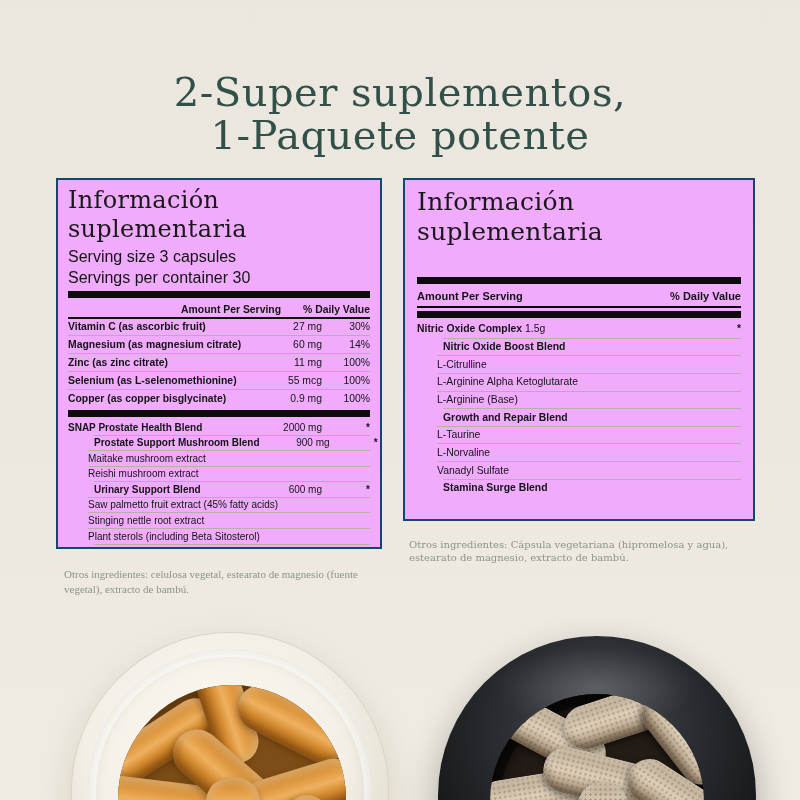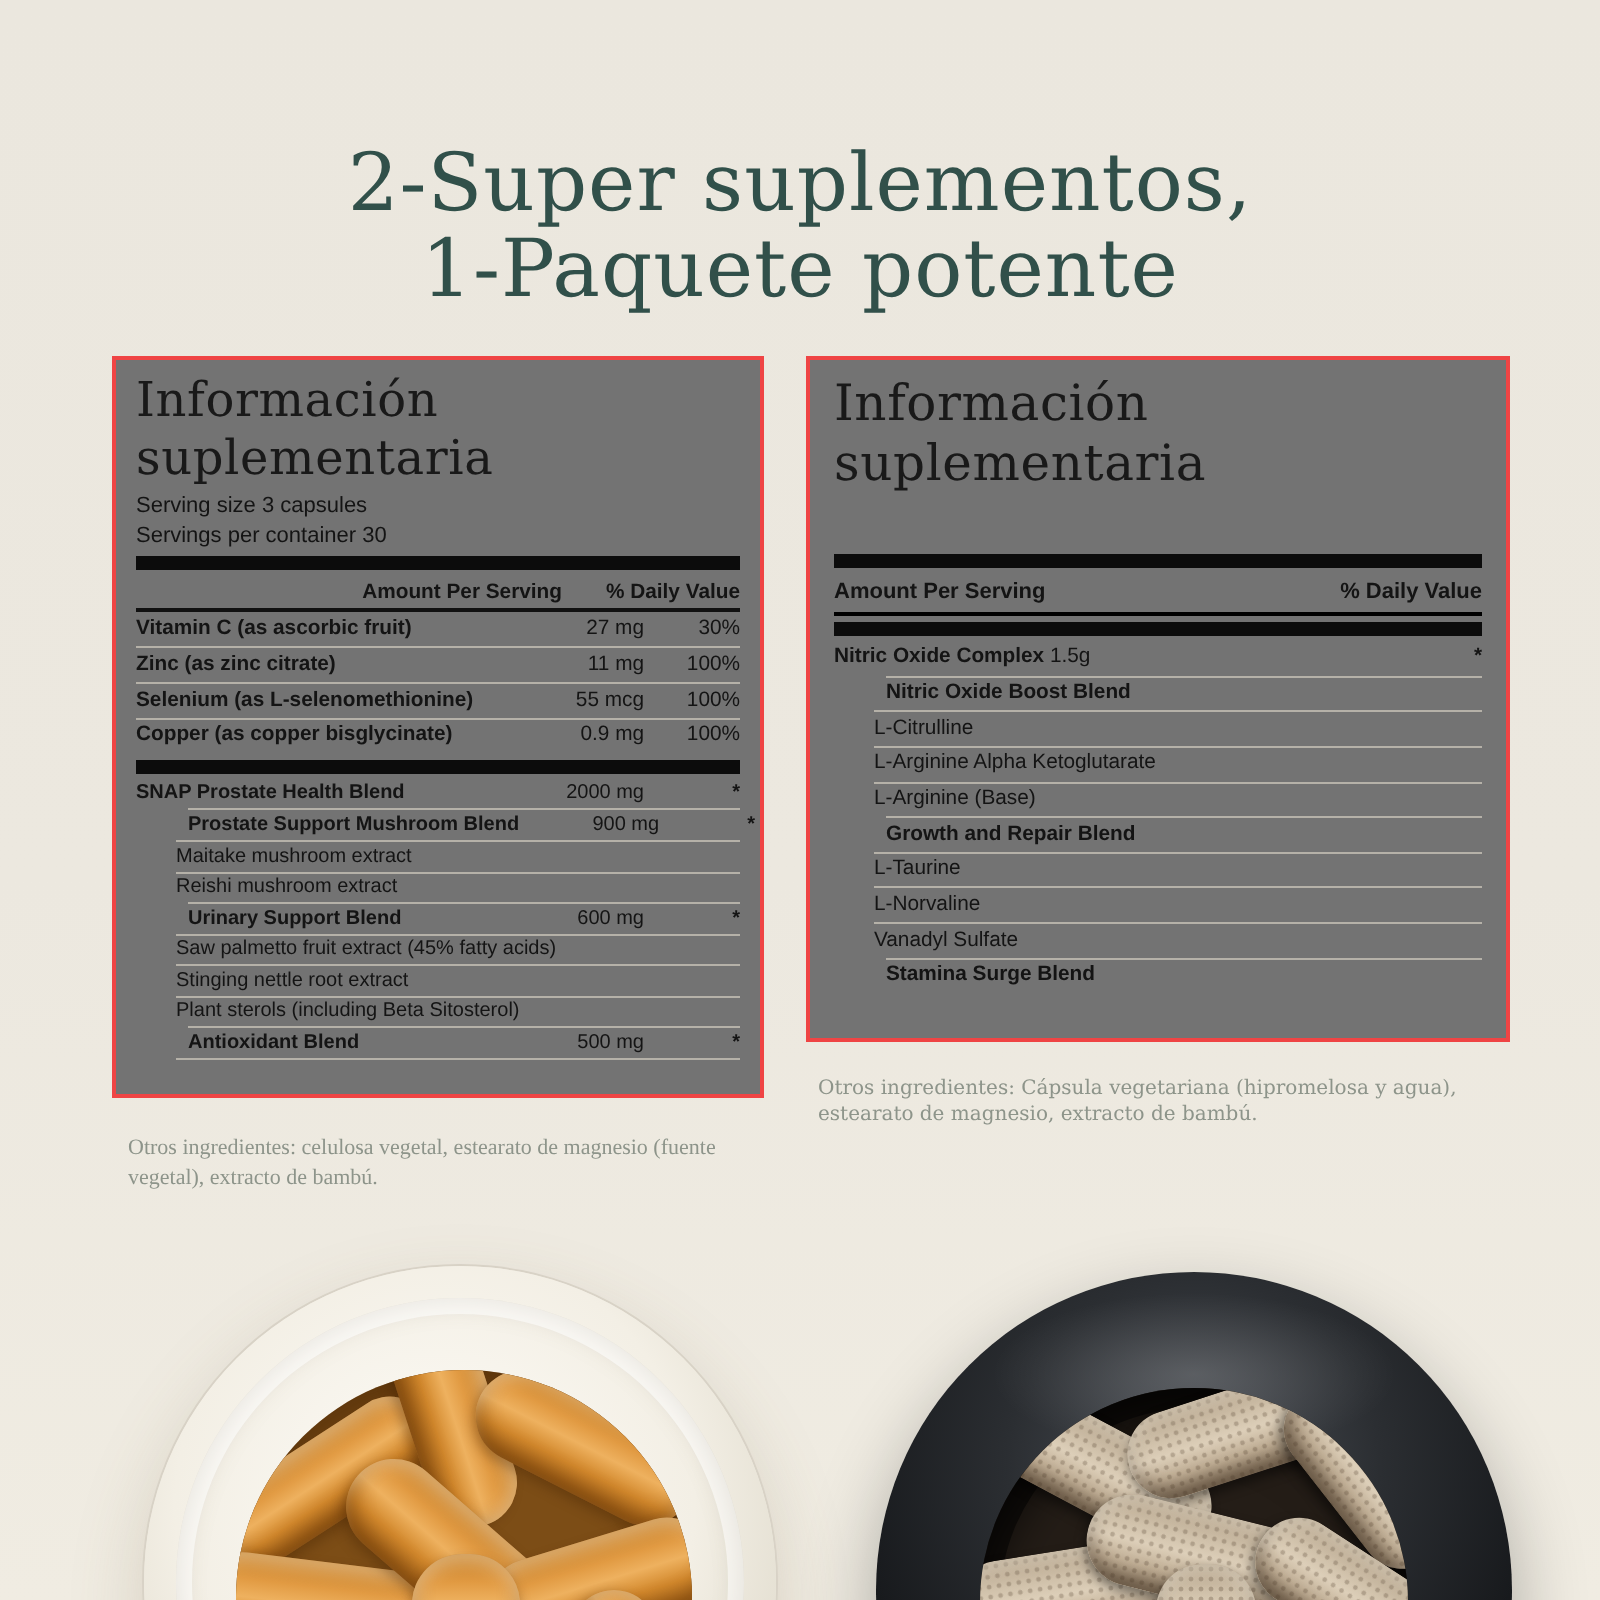--- a/index.html
+++ b/index.html
@@ -10,31 +10,31 @@
   }
   
   .headline{
     position:absolute;top:44px;left:0;right:0;text-align:center;
     font-family:"DejaVu Serif",serif;font-weight:500;
     font-size:40px;line-height:1.07;color:#31504a;letter-spacing:.5px;
   }
   .headline span{display:block;}
   
   .panel{
-    position:absolute;background:#737373;border:2px solid #ef4444;
+    position:absolute;background:#f0abfc;border:2px solid #0c4a6e;
     box-sizing:border-box;overflow:hidden;
   }
   .panel-left{left:56px;top:178px;width:326px;height:371px;padding:6px 10px;}
   .panel-right{left:403px;top:178px;width:352px;height:343px;padding:7px 12px;}
   .ptitle{
     font-family:"DejaVu Serif",serif;font-weight:500;margin:0 0 3px 0;
     font-size:24px;line-height:1.2;color:#191919;letter-spacing:.3px;
   }
   .panel-right .ptitle{font-size:25px;}
-  .serving{font-size:11px;line-height:1.22;margin:1px 0 2px 0;}
+  .serving{font-size:16px;line-height:1.22;margin:1px 0 2px 0;}
   .bar{height:7px;background:#0c0c0c;margin:3px 0;}
   .mline{height:2px;background:#111;}
   .ch{display:flex;font-size:10.4px;font-weight:700;padding:3px 0 2px 0;align-items:baseline;}
   .ch-left{justify-content:flex-end;}
   .ch-left .ha{margin-right:22px;}
   .ch-right{justify-content:space-between;font-size:11px;border-bottom:2px solid #000;padding-bottom:4px;}
   .sec .row{display:flex;align-items:baseline;border-top:1px solid #b5b1a8;}
   .sec .row:first-child{border-top:none;}
   .row{font-size:10.4px;line-height:1.14;padding:2.5px 0;}
   #lsec1 .row{font-size:10px;padding:1.6px 0;}
@@ -115,20 +115,25 @@
     <span class="hd">% Daily Value</span>
   </div>
   <div class="mline"></div>
   <div class="sec" id="lsec0">
       <div class="row b">
         <span class="rname"><span>Vitamin C (as ascorbic fruit)</span></span>
         <span class="ramt">27 mg</span>
         <span class="rdv">30%</span>
       </div>
       <div class="row b">
+        <span class="rname"><span>Magnesium (as magnesium citrate)</span></span>
+        <span class="ramt">60 mg</span>
+        <span class="rdv">14%</span>
+      </div>
+      <div class="row b">
         <span class="rname"><span>Zinc (as zinc citrate)</span></span>
         <span class="ramt">11 mg</span>
         <span class="rdv">100%</span>
       </div>
       <div class="row b">
         <span class="rname"><span>Selenium (as L-selenomethionine)</span></span>
         <span class="ramt">55 mcg</span>
         <span class="rdv">100%</span>
       </div>
       <div class="row b">

